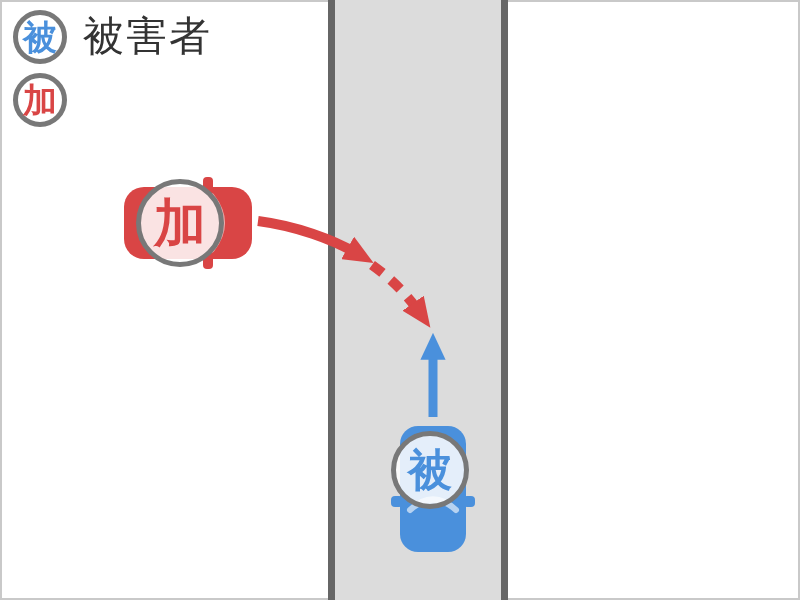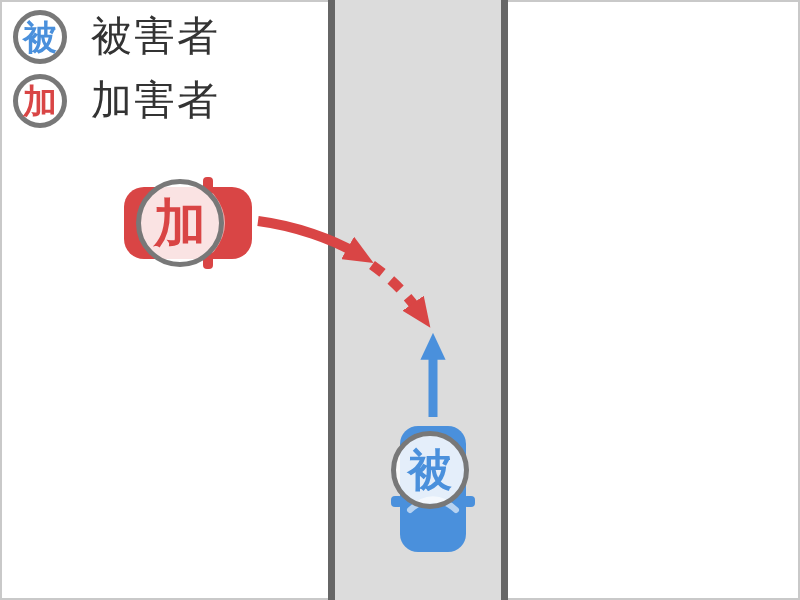--- a/index.html
+++ b/index.html
@@ -27,21 +27,21 @@
   
   .legend{position:absolute;left:13px;top:9px;display:flex;flex-direction:column;gap:9px;}
   .legend-row{display:flex;align-items:center;}
   .legend-circle{
     width:54px;height:54px;box-sizing:border-box;border:5px solid #787878;border-radius:50%;
     background:#ffffff;display:flex;align-items:center;justify-content:center;
     font-size:34px;font-weight:600;line-height:1;
   }
   .legend-circle.victim{color:#4a90dc;}
   .legend-circle.attacker{color:#d94545;}
-  .legend-label{margin-left:24px;font-size:41px;font-weight:500;color:#333333;letter-spacing:2px;}
+  .legend-label{margin-left:16px;font-size:41px;font-weight:500;color:#333333;letter-spacing:2px;}
 </style>
 </head>
 <body>
 
 <div class="stage">
 
   <div class="road"></div>
 
   <svg class="scene" viewBox="0 0 800 600" xmlns="http://www.w3.org/2000/svg">
     <defs>
@@ -84,17 +84,16 @@
     <div class="legend-row">
       <div class="legend-circle victim">
         <span>被</span>
       </div>
       <span class="legend-label">被害者</span>
     </div>
     <div class="legend-row">
       <div class="legend-circle attacker">
         <span>加</span>
       </div>
-      <span class="legend-label">加害者</span>
     </div>
   </div>
 
 </div>
 
 </body></html>

